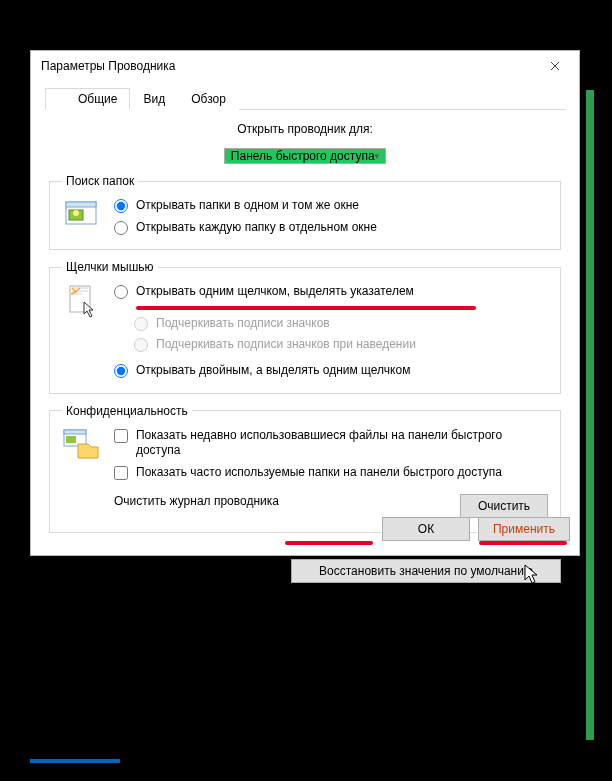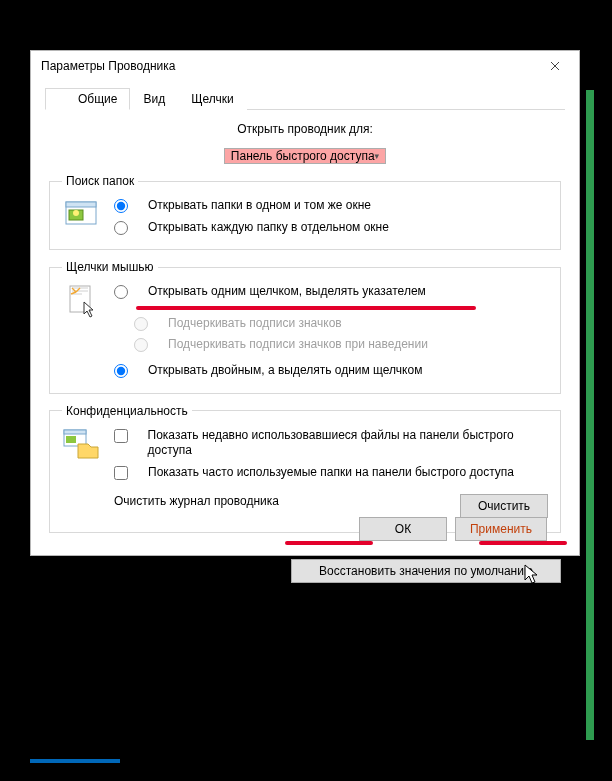--- a/index.html
+++ b/index.html
@@ -22,48 +22,48 @@
   padding: 3px 12px; font-size: 12px; border: 1px solid transparent; border-bottom: none;
   position: relative; top: 1px; background: #fff;
 }
 .tab.active { border-color: #d9d9d9; border-bottom: 1px solid #fff; padding-left: 32px; }
 .panel { padding: 12px 4px 0 4px; }
 .row-open { display: flex; align-items: center; gap: 12px; margin-bottom: 8px; flex-direction: column; }
 .lbl { font-size: 12px; }
 .combo {
   flex: 1; border: 1px solid #adadad; height: 23px; display: flex;
   align-items: center; justify-content: space-between; padding: 0 6px; font-size: 12px;
-  background: #fca5a5;
+  background: #22c55e;
 }
 .chev { font-size: 9px; color: #555; }
 fieldset.group {
   border: 1px solid #d9d9d9; margin-top: 10px; padding: 10px 12px 14px 12px;
   position: relative;
 }
 fieldset.group > legend { font-size: 12px; padding: 0 4px; }
 .group-inner { display: flex; align-items: flex-start; gap: 12px; }
 .icon-box { width: 40px; min-height: 36px; display: flex; align-items: flex-start; justify-content: center; }
 .opts { flex: 1; display: flex; flex-direction: column; gap: 6px; }
-.radio-row, .check-row { display: flex; align-items: flex-start; gap: 20px; font-size: 12px; }
+.radio-row, .check-row { display: flex; align-items: flex-start; gap: 8px; font-size: 12px; }
 .radio-row label, .check-row label { line-height: 1.3; }
 .radio-row.disabled, .radio-row.disabled label { color: #a0a0a0; }
 .sub { margin-left: 20px; }
 input[type=radio], input[type=checkbox] { margin-top: 1px; width: 14px; height: 14px; }
 .underline-red { height: 4px; background: #e3002b; border-radius: 2px; margin-top: 0px; }
 .clear-row { display: flex; justify-content: space-between; gap: 10px; margin-top: 8px; }
 .btn {
   border: 1px solid #adadad; background: #e1e1e1; font-size: 12px;
   height: 24px; padding: 0 14px; min-width: 88px; display: inline-flex;
   align-items: center; justify-content: center;
 }
 .btn.disabled { color: #c2410c; }
 .restore-row { display: flex; justify-content: flex-end; margin-top: 26px; position: relative; }
 .cursor { position: absolute; right: 20px; top: 4px; pointer-events: none; }
 .footer {
-  position: absolute; bottom: 14px; right: 32px; display: flex; gap: 8px;
+  position: absolute; bottom: 14px; right: 9px; display: flex; gap: 8px;
 }
 .red-und { position: absolute; height: 4px; background: #e3002b; border-radius: 2px; }
 .icon-folder svg, .icon-click svg, .icon-privacy svg { display: block; }
 </style>
 </head>
 <body>
 
 <div class="decor-green" style="right:18px;top:90px;width:8px;height:650px"></div>
 <div class="decor-blue" style="left:30px;bottom:18px;width:90px;height:4px"></div>
 
@@ -74,21 +74,21 @@
       <svg width="10" height="10" viewBox="0 0 10 10">
           <path d="M1 1 L9 9 M9 1 L1 9" stroke="currentColor" stroke-width="1"></path>
         </svg>
     </div>
   </div>
 
   <div class="body">
     <div class="tabs">
       <div class="tab active">Общие</div>
       <div class="tab">Вид</div>
-      <div class="tab">Щелчки</div>
+      <div class="tab">Обзор</div>
     </div>
 
     <div class="panel">
 
       <div class="row-open">
         <span class="lbl">Открыть проводник для:</span>
         <div class="combo">
           <span>Панель быстрого доступа</span>
           <span class="chev">▾</span>
         </div>

